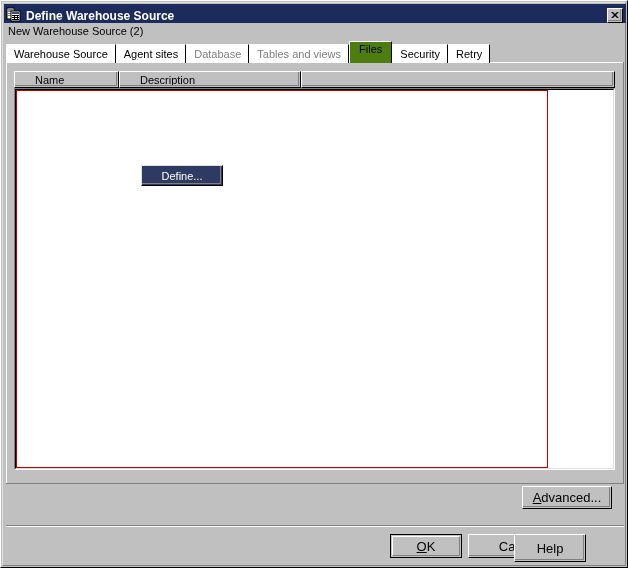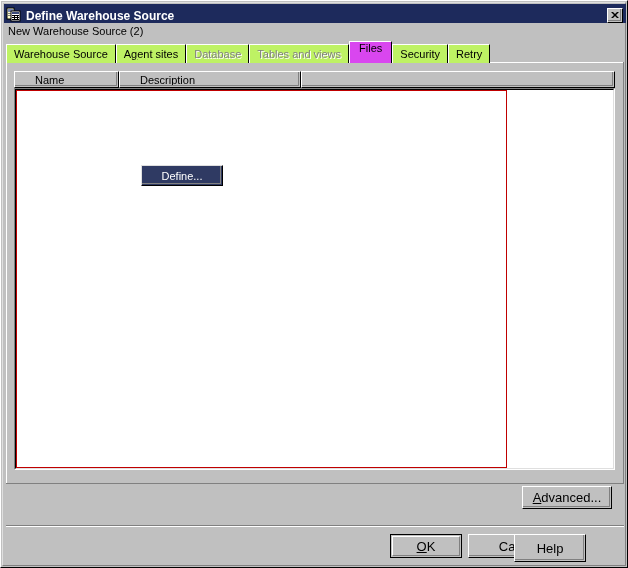--- a/index.html
+++ b/index.html
@@ -111,45 +111,45 @@
     top: 40px;
     width: 618px;
     height: 22px;
     display: flex;
     align-items: flex-end;
   }
   .tab {
     position: relative;
     height: 19px;
     padding: 0 7px;
-    background: #bef264;
+    background: #ffffff;
     border-top: 1px solid #ffffff;
     border-left: 1px solid #ffffff;
     border-right: 1px solid #000000;
     box-sizing: border-box;
     display: flex;
     align-items: center;
     justify-content: center;
     font-size: 11px;
     color: #000000;
     white-space: nowrap;
     margin-right: 0px;
     z-index: 1;
   }
   .tab.disabled { color: #808080; text-shadow: 1px 1px 0 #ffffff; }
   .tab.active {
     height: 22px;
     z-index: 5;
     border-top: 1px solid #ffffff;
     border-left: 1px solid #ffffff;
     border-right: 1px solid #000000;
-    background: #d946ef;
-    padding: 0 9px;
+    background: #4d7c0f;
+    padding: 8px 9px;
     margin-top: -3px;
-    align-items: flex-start;
+    align-items: flex-end;
   }
   .tab .mn { text-decoration: underline; }
 
   
   .tabpage {
     position: absolute;
     left: 5px;
     top: 61px;
     width: 618px;
     height: 422px;
@@ -230,21 +230,21 @@
     box-sizing: border-box;
     border-top: 1px solid #000000;
     border-left: 1px solid #000000;
     border-right: 1px solid #dfdfdf;
     border-bottom: 1px solid #dfdfdf;
     background: #ffffff;
   }
   .list-focus {
     position: absolute;
     left: 0; top: 0;
-    width: 491px;
+    width: 532px;
     height: 378px;
     box-sizing: border-box;
     border: 1px solid #c00000;
     background: #ffffff;
   }
 
   
   .define-btn {
     position: absolute;
     left: 139px;

